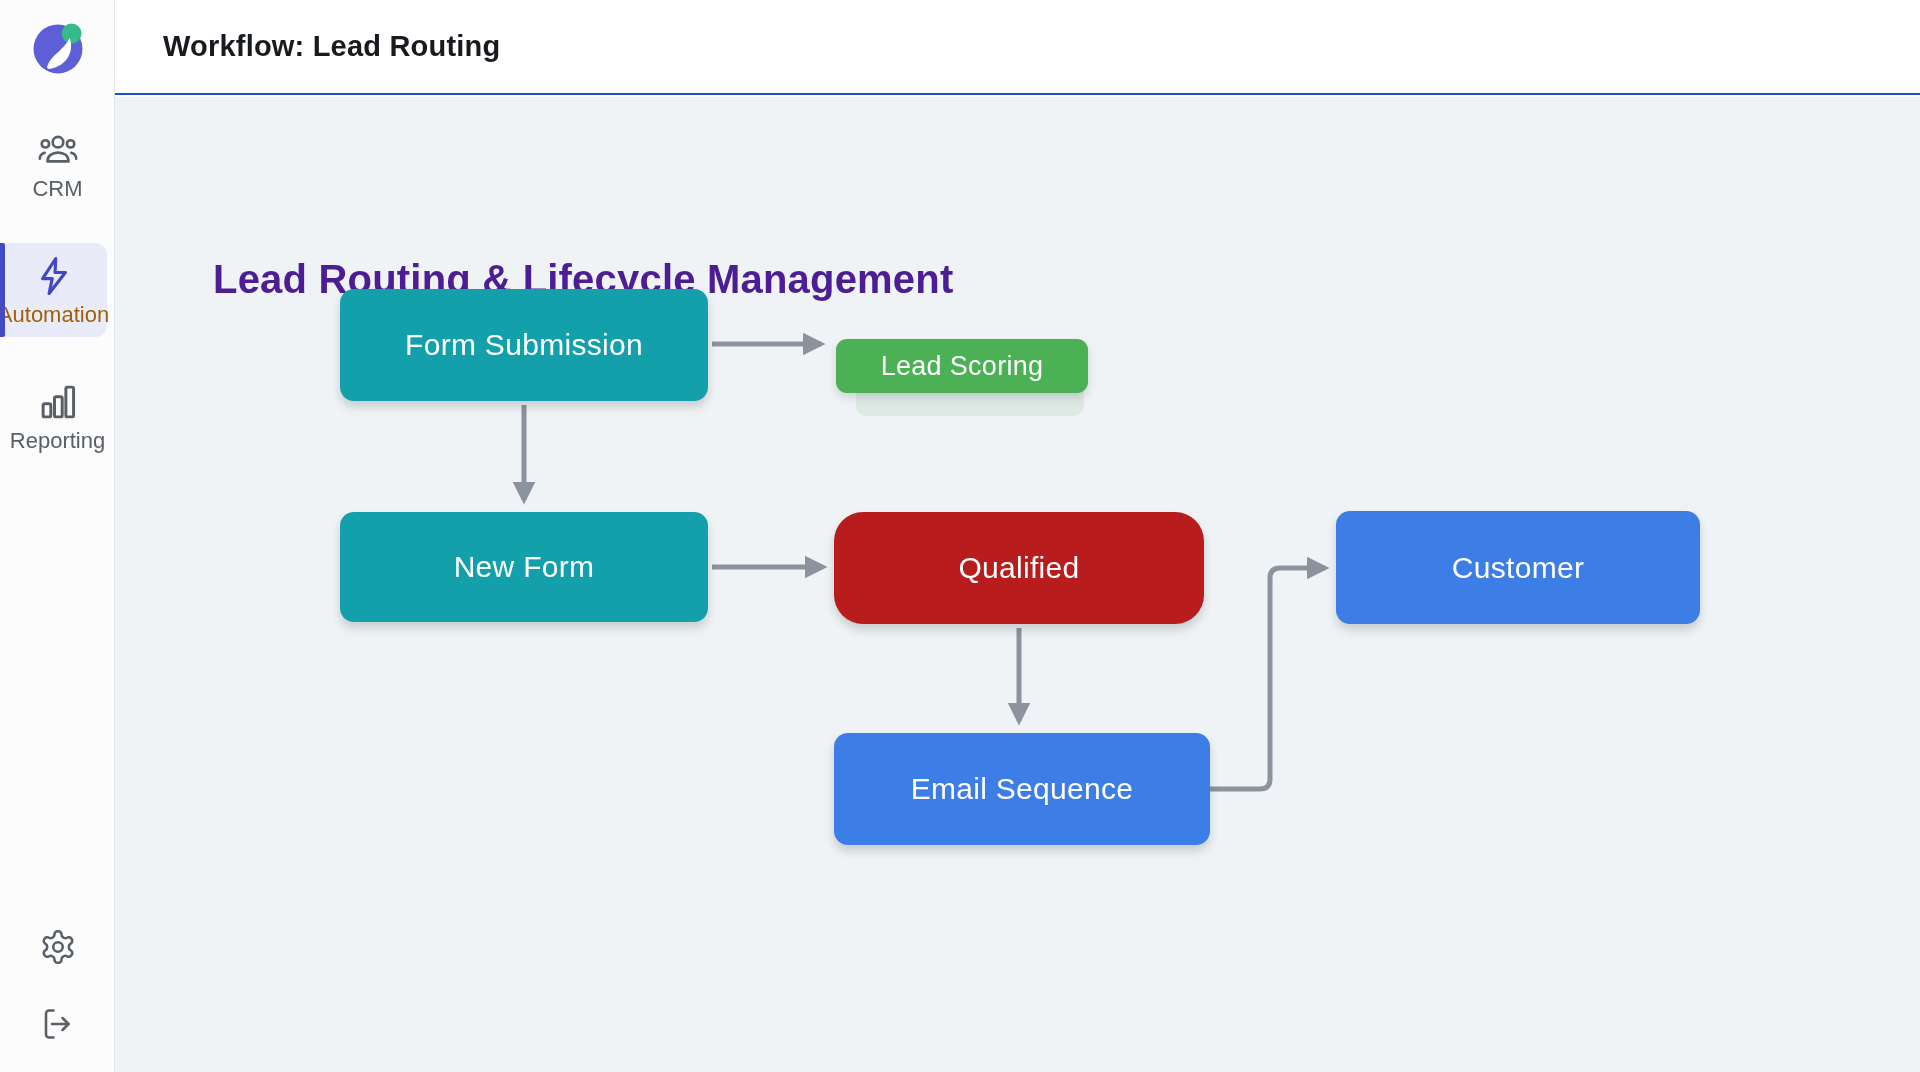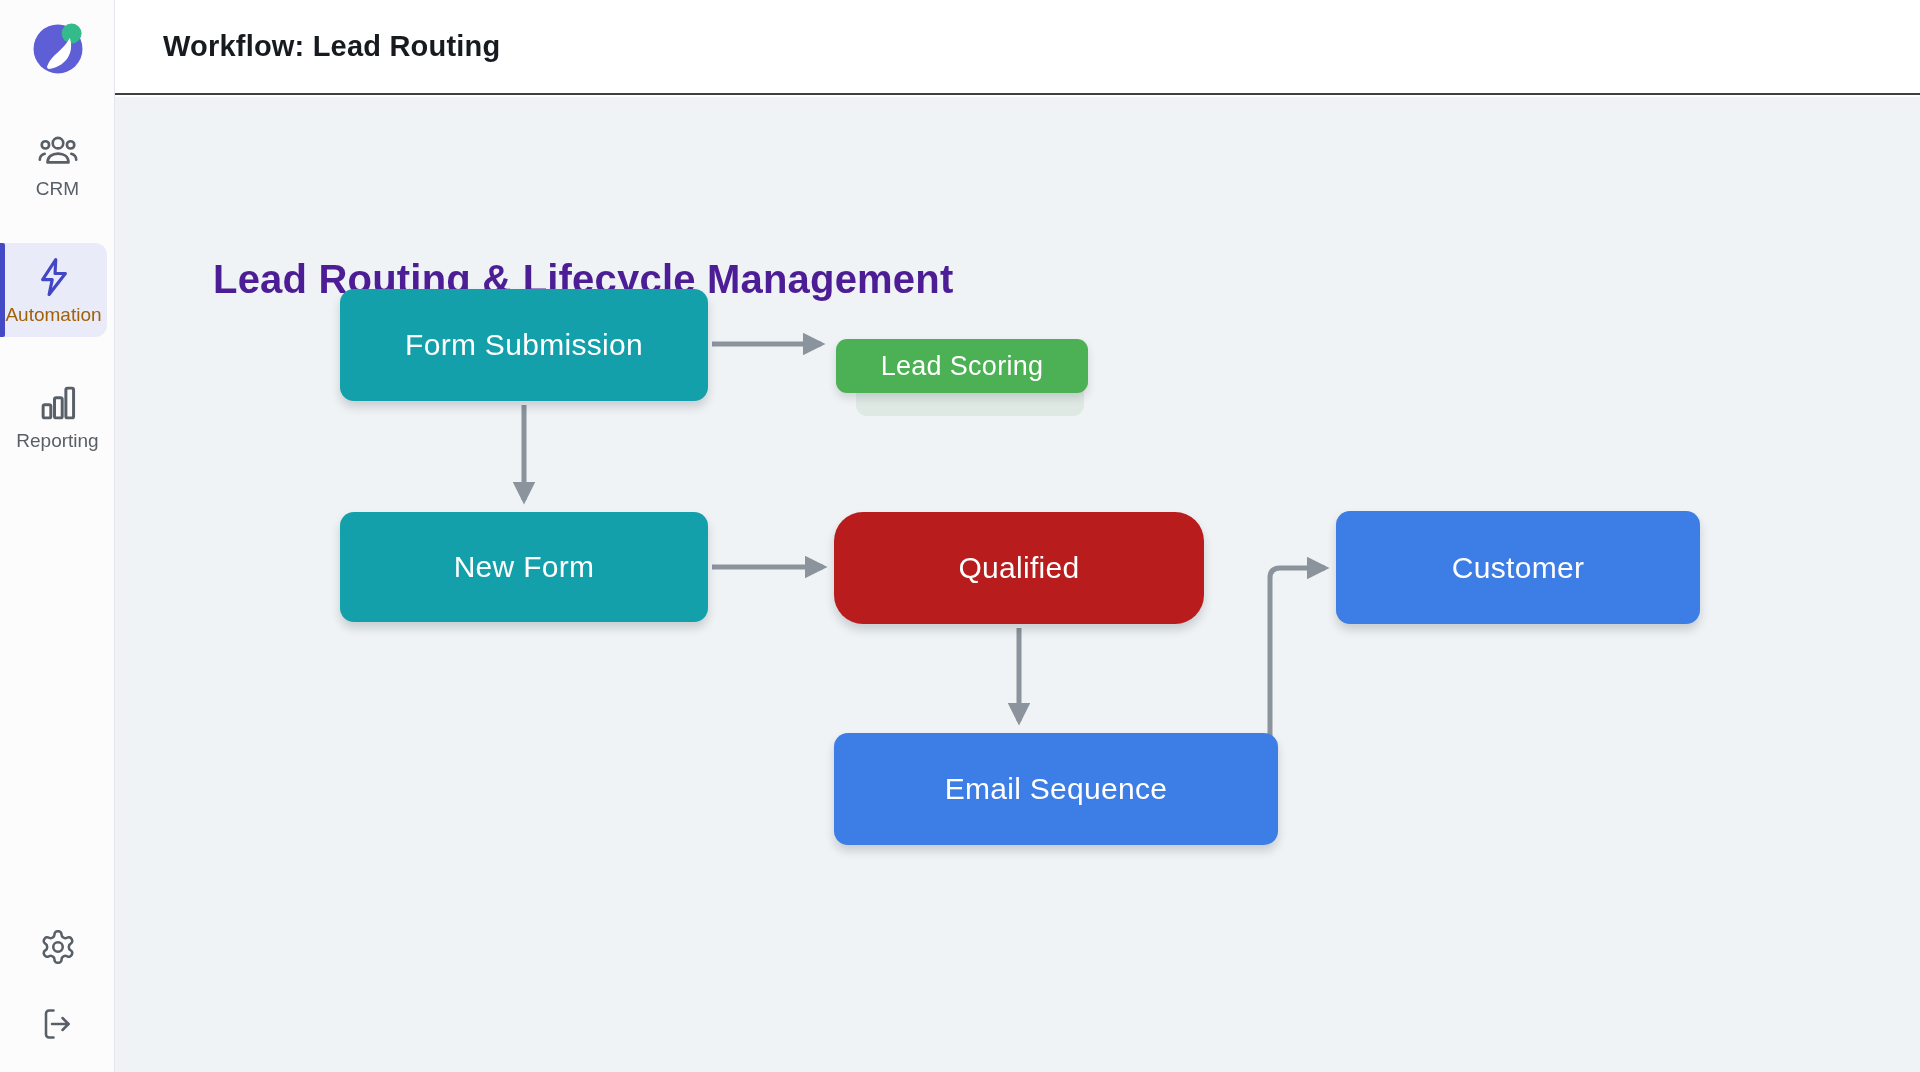--- a/index.html
+++ b/index.html
@@ -17,21 +17,21 @@
   }
   .logo-btn {
     position: absolute; left: 29px; top: 19px; width: 58px; height: 58px;
     border: none; background: transparent; cursor: pointer; padding: 0;
   }
   .nav-item {
     position: absolute; left: 0; width: 115px;
     display: flex; flex-direction: column; align-items: center; justify-content: center;
     gap: 7px; cursor: pointer; background: transparent; border: none;
   }
-  .nav-item .nav-label { font-size: 19px; color: #585f67; line-height: 1; text-align: right; }
+  .nav-item .nav-label { font-size: 22px; color: #585f67; line-height: 1; text-align: right; }
   .nav-item svg { display: block; }
   .nav-item.crm { top: 122px; height: 84px; }
   .nav-item.automation {
     top: 243px; height: 94px; width: 107px;
     background: #e9ebf8; border-radius: 0 12px 12px 0;
   }
   .nav-item.automation::before {
     content: ""; position: absolute; left: 0; top: 0; width: 5px; height: 94px;
     background: #4449c6; border-radius: 0 2px 2px 0;
   }
@@ -41,21 +41,21 @@
     position: absolute; left: 0; width: 115px; height: 52px;
     display: flex; align-items: center; justify-content: center;
     background: transparent; border: none; cursor: pointer;
   }
   .side-icon-btn.settings { top: 922px; }
   .side-icon-btn.logout { top: 999px; }
 
   
   .header {
     position: absolute; left: 115px; top: 0; width: 1805px; height: 95px;
-    background: #ffffff; border-bottom: 2px solid #404040;
+    background: #ffffff; border-bottom: 2px solid #1d4ed8;
     display: flex; align-items: center;
   }
   .header-title {
     margin-left: 48px; font-size: 29px; font-weight: 700; color: #171a1f;
     letter-spacing: 0.2px;
   }
 
   
   .content {
     position: absolute; left: 115px; top: 97px; width: 1805px; height: 975px;
@@ -76,21 +76,21 @@
     box-shadow: 0 6px 10px rgba(25, 39, 52, 0.18);
     font-size: 30px; letter-spacing: 0.3px;
   }
   .node.small { border-radius: 11px; font-size: 27px; box-shadow: 0 5px 8px rgba(25,39,52,0.15); }
 
   .node.form-submission { left: 225px; top: 192px; width: 368px; height: 112px; }
   .node.lead-scoring    { left: 721px; top: 242px; width: 252px; height:  54px; }
   .node.new-lead        { left: 225px; top: 415px; width: 368px; height: 110px; }
   .node.qualified       { left: 719px; top: 415px; width: 370px; height: 112px; }
   .node.customer        { left: 1221px; top: 414px; width: 364px; height: 113px; }
-  .node.email-sequence  { left: 719px; top: 636px; width: 444px; height: 112px; }
+  .node.email-sequence  { left: 719px; top: 636px; width: 376px; height: 112px; }
 
   .ghost-node {
     position: absolute; left: 741px; top: 273px; width: 228px; height: 46px;
     background: rgba(118, 170, 118, 0.13); border-radius: 11px;
   }
 </style>
 </head>
 <body>
 
 <nav class="sidebar">

